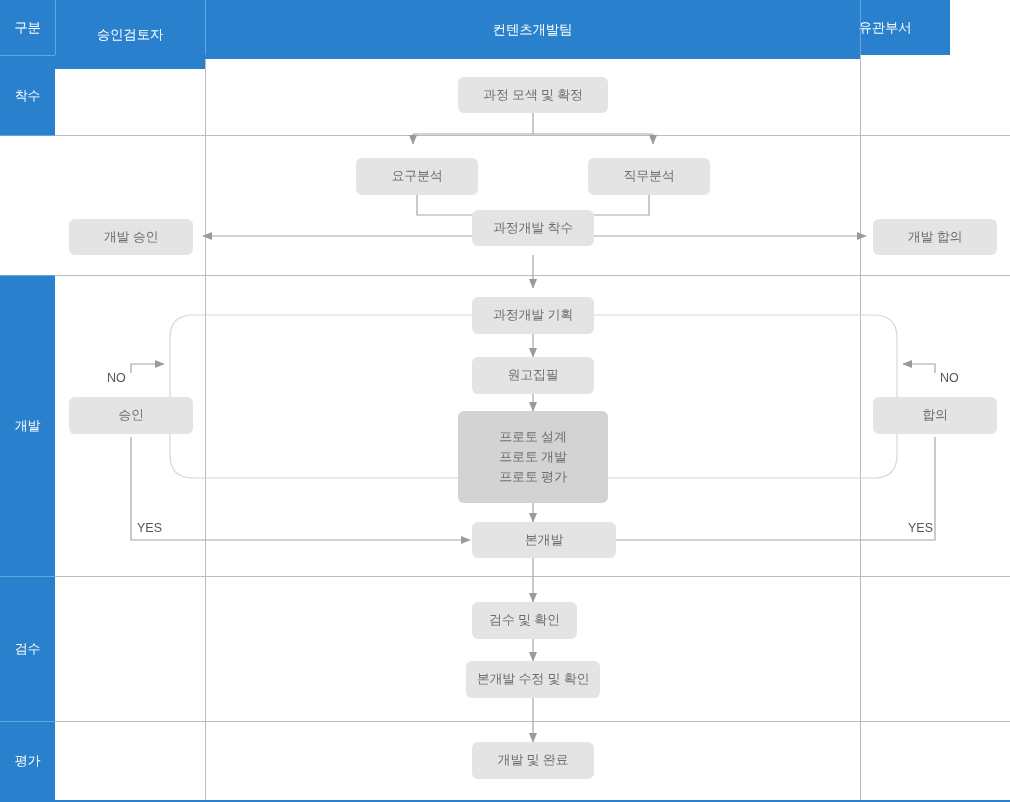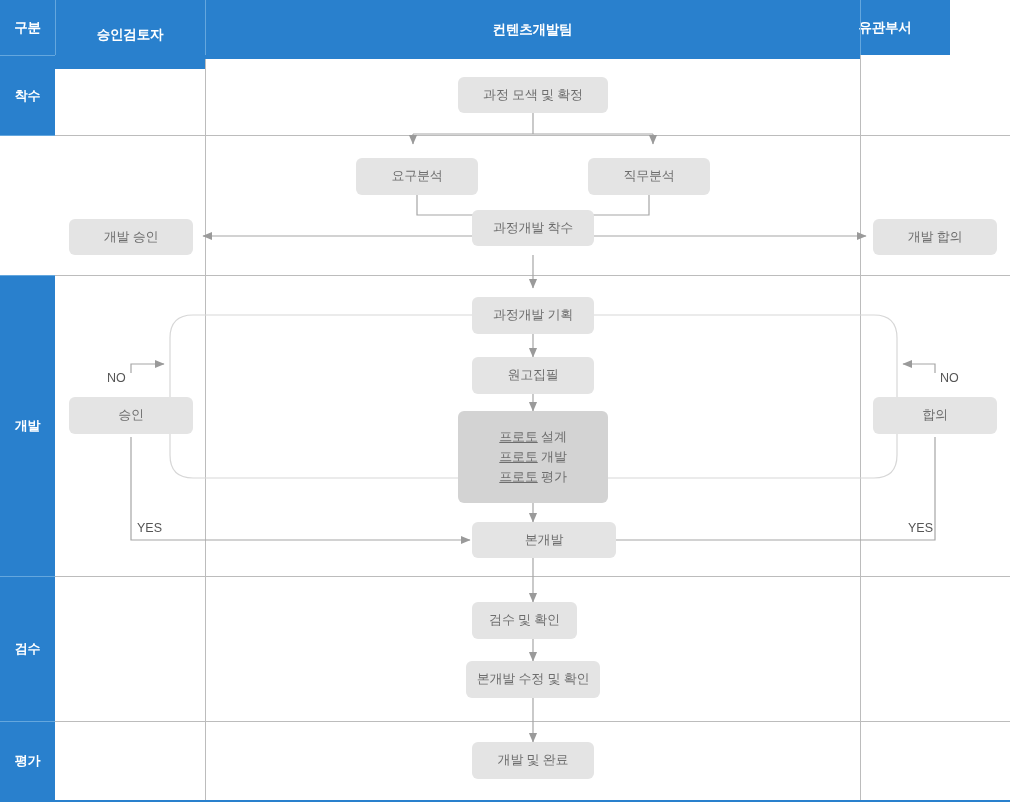--- a/index.html
+++ b/index.html
@@ -24,21 +24,21 @@
 
   
   .blue-cell {
     position: absolute;
     background: #2980cd;
     color: #ffffff;
     display: flex;
     align-items: center;
     justify-content: center;
     font-size: 13px;
-    font-weight: bold;
+    font-weight: normal;
     letter-spacing: -0.2px;
     box-sizing: border-box;
   }
   .blue-cell.header {
     font-size: 13.5px;
   }
   .hdr-sep {
     position: absolute;
     width: 1px;
     background: #64a7de;
@@ -90,21 +90,20 @@
     z-index: 5;
   }
   .node.dark {
     background: #d3d3d3;
   }
   .node .ln {
     display: block;
     white-space: nowrap;
   }
   .node .lnk {
-    text-decoration: underline;
   }
 
   
   #wires {
     position: absolute;
     left: 0;
     top: 0;
     width: 1010px;
     height: 802px;
     pointer-events: none;

